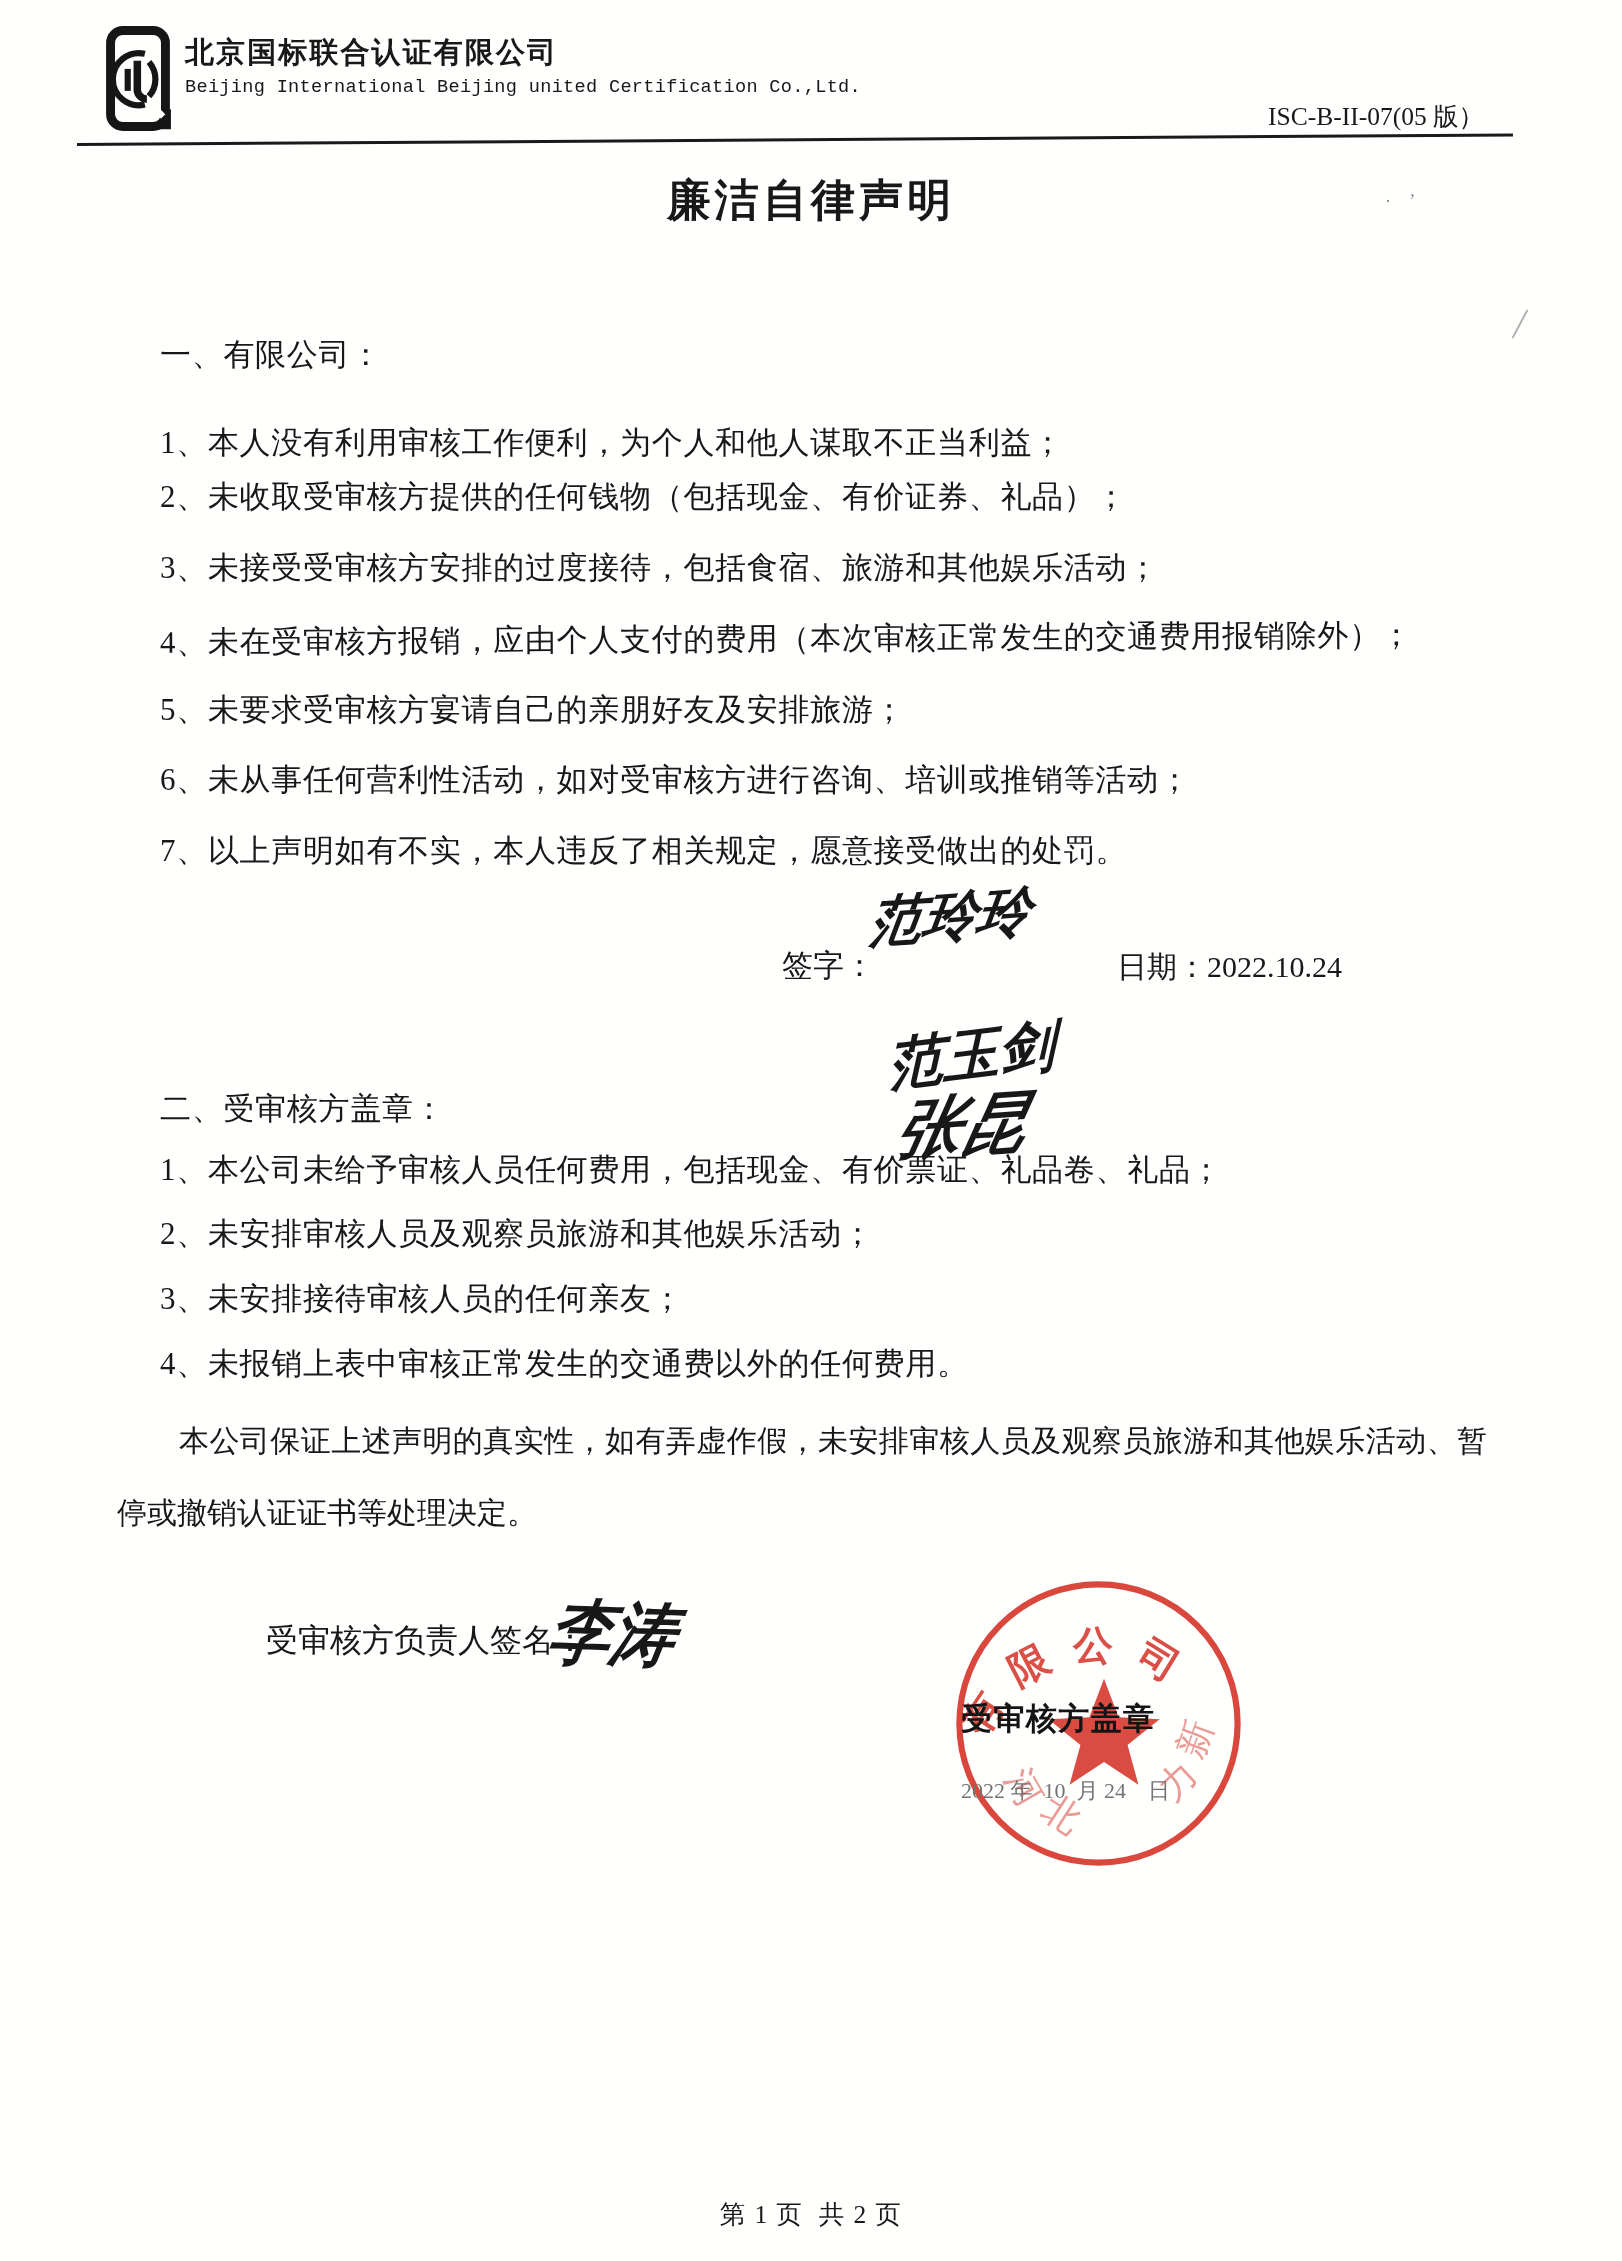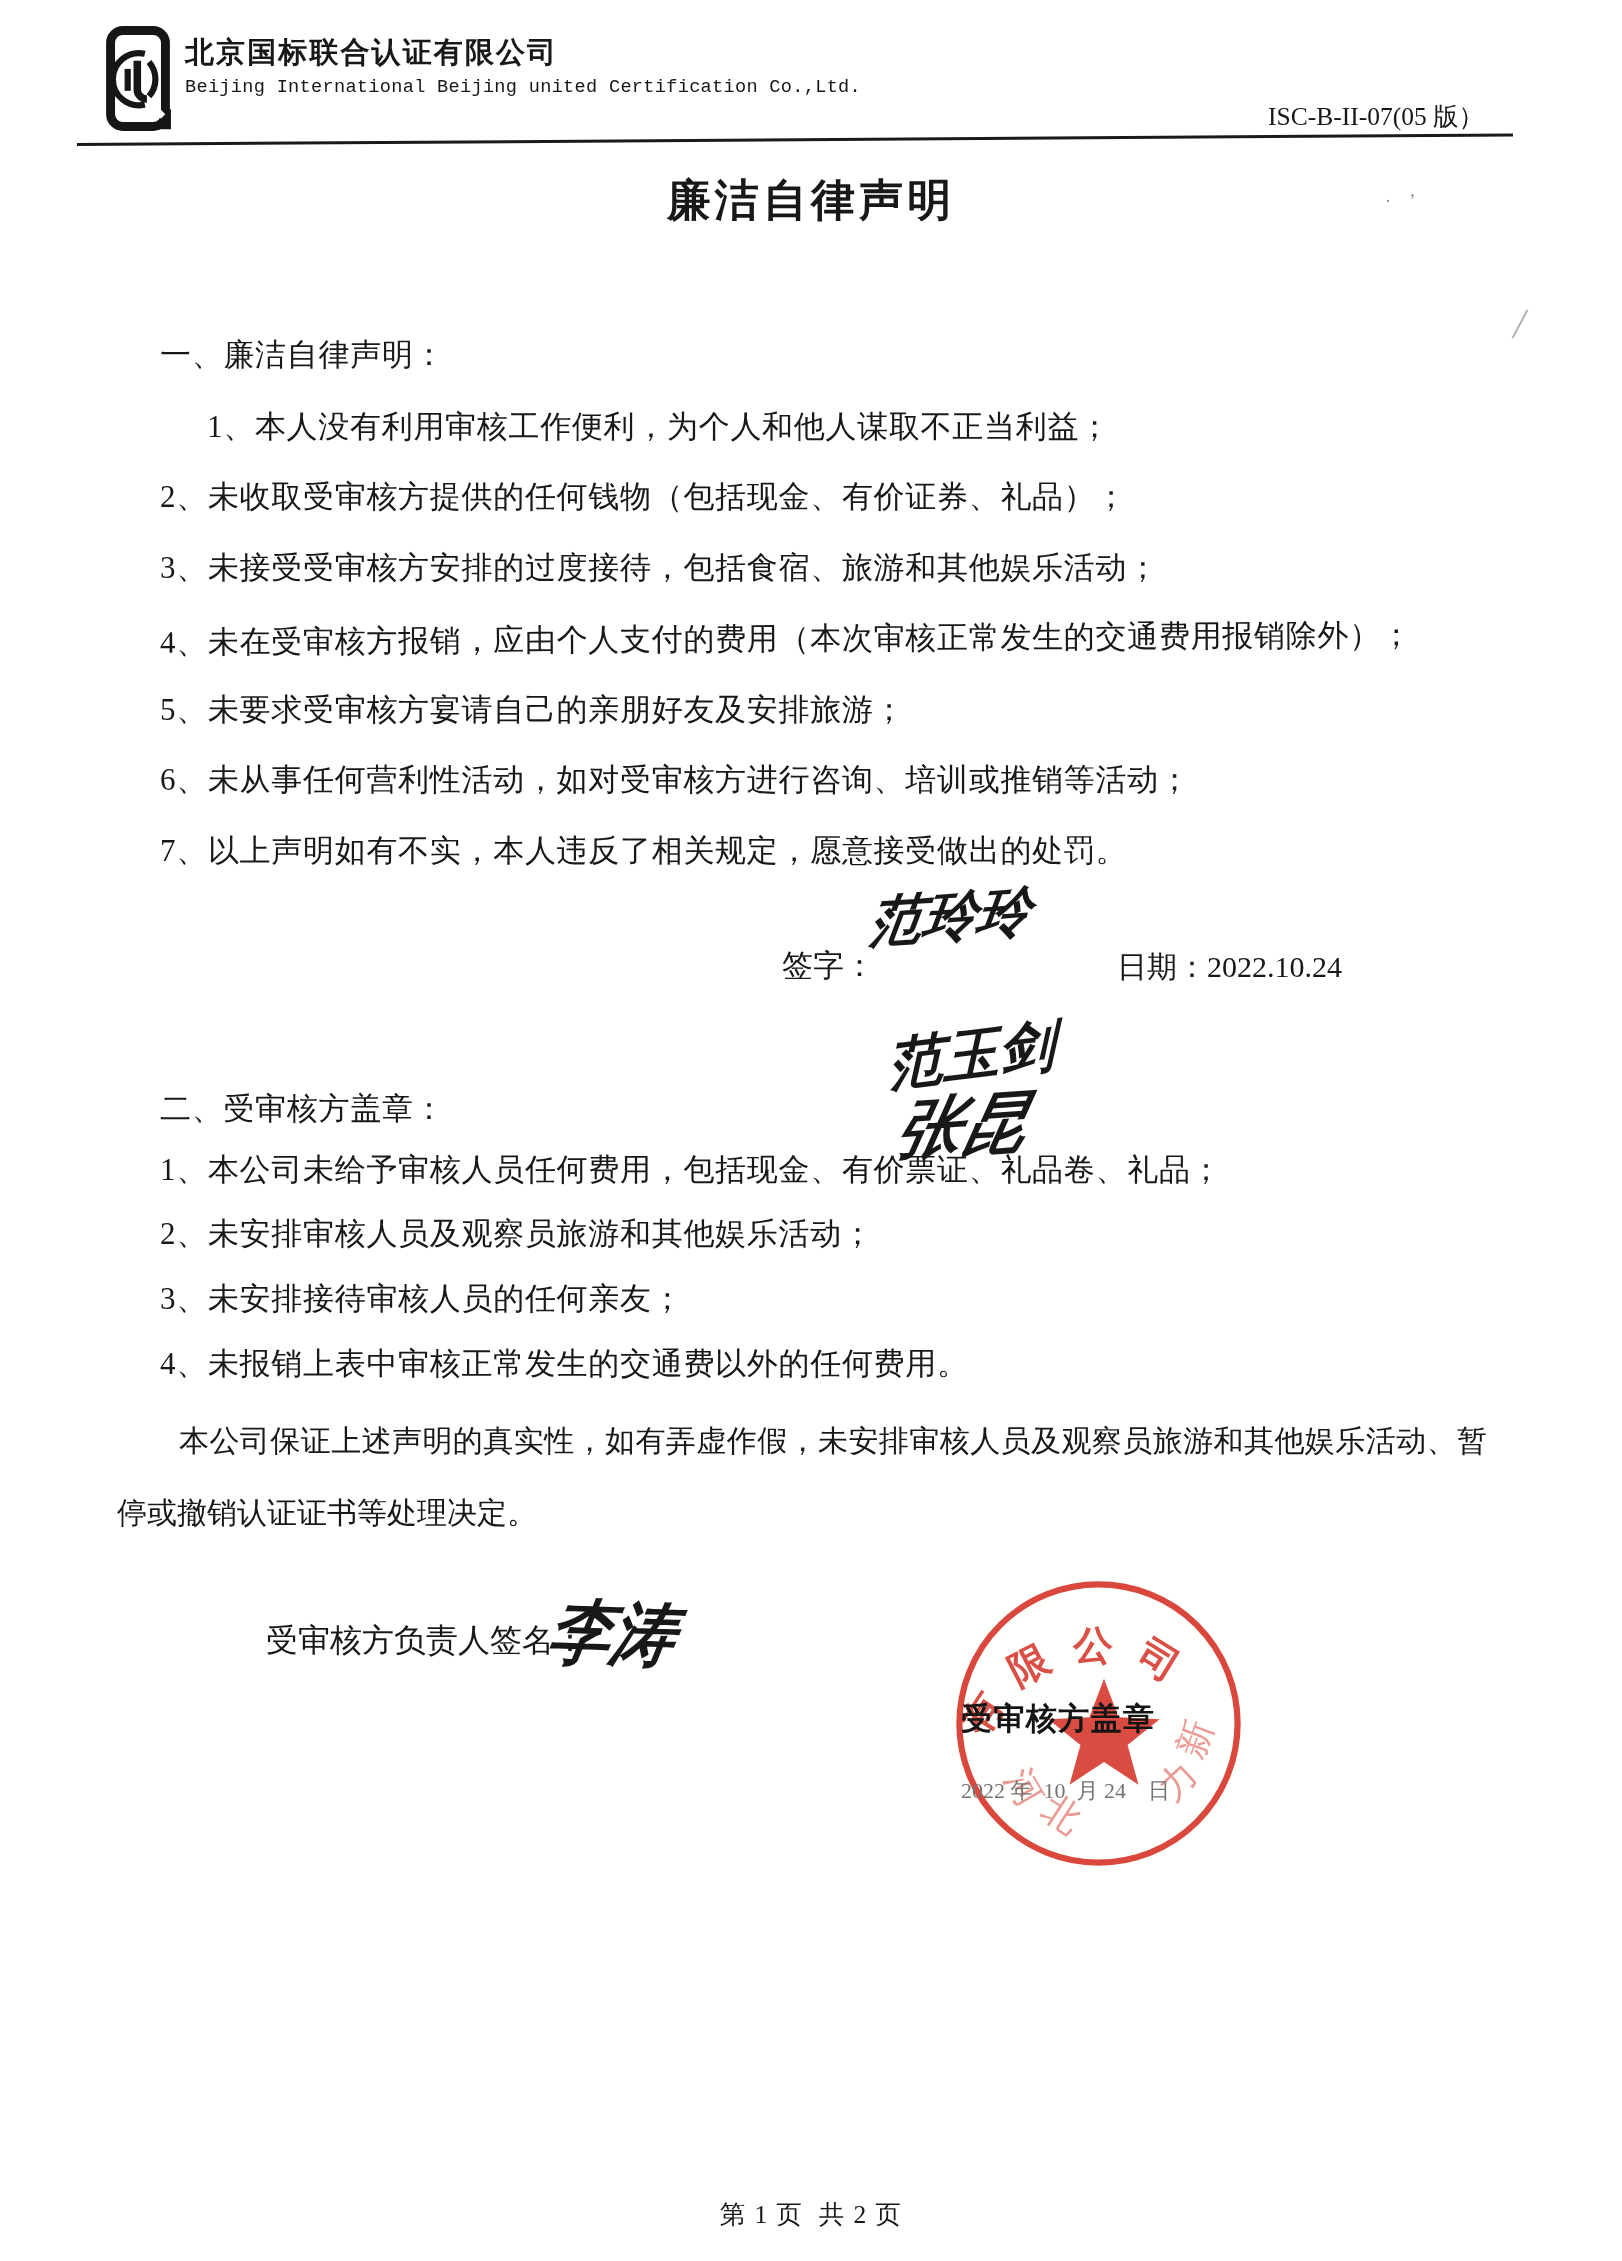--- a/index.html
+++ b/index.html
@@ -22,21 +22,21 @@
   .doc-code{left:1268px;top:99px;font-size:25.5px;}
 
   .divider{left:77px;top:143px;width:1436px;height:3.4px;background:#1a1a1a;
            transform:rotate(-0.38deg);transform-origin:left center;}
 
   .title{left:0;right:0;top:171px;text-align:center;font-size:44px;font-weight:bold;
          letter-spacing:4.1px;}
 
   .bodyline{left:160px;font-size:31px;letter-spacing:0.7px;white-space:nowrap;}
   .h1{top:334px;}
-  .i1-0{top:406px;margin-left:47px;} .i1-1{top:476px;} .i1-2{top:547px;}
+  .i1-0{top:422px;} .i1-1{top:476px;} .i1-2{top:547px;}
   .i1-3{top:618px;transform:rotate(-0.35deg);} .i1-4{top:689px;}
   .i1-5{top:759px;} .i1-6{top:830px;}
 
   .sign-label{left:782px;top:945px;font-size:31px;}
   .date-line{left:1117px;top:947px;font-size:30px;}
 
   .hand{font-style:italic;font-weight:bold;line-height:1;}
   .sig-auditor{left:869px;top:890px;font-size:54px;transform:rotate(-4deg) skewX(-12deg);}
   .sig-extra-a{left:887px;top:1027px;font-size:56px;transform:rotate(-7deg) skewX(-6deg);}
   .sig-extra-b{left:897px;top:1093px;font-size:66px;transform:rotate(-4deg) skewX(-16deg);}
@@ -79,21 +79,21 @@
   <div class="abs mono company-en">Beijing International Beijing united Certification Co.,Ltd.</div>
   <div class="abs serif doc-code">ISC-B-II-07(05 版）</div>
 
   <div class="abs divider"></div>
 
   <div class="abs artifact-dots">·  ’</div>
   <div class="abs artifact-slash"></div>
 
   <div class="abs sans title">廉洁自律声明</div>
 
-  <div class="abs bodyline h1">一、廉洁自律声明：</div>
+  <div class="abs bodyline h1">一、有限公司：</div>
   <div class="abs bodyline i1-0">1、本人没有利用审核工作便利，为个人和他人谋取不正当利益；</div>
   <div class="abs bodyline i1-1">2、未收取受审核方提供的任何钱物（包括现金、有价证券、礼品）；</div>
   <div class="abs bodyline i1-2">3、未接受受审核方安排的过度接待，包括食宿、旅游和其他娱乐活动；</div>
   <div class="abs bodyline i1-3">4、未在受审核方报销，应由个人支付的费用（本次审核正常发生的交通费用报销除外）；</div>
   <div class="abs bodyline i1-4">5、未要求受审核方宴请自己的亲朋好友及安排旅游；</div>
   <div class="abs bodyline i1-5">6、未从事任何营利性活动，如对受审核方进行咨询、培训或推销等活动；</div>
   <div class="abs bodyline i1-6">7、以上声明如有不实，本人违反了相关规定，愿意接受做出的处罚。</div>
 
   <div class="abs serif sign-label">签字：</div>
   <div class="abs serif hand sig-auditor">范玲玲</div>

